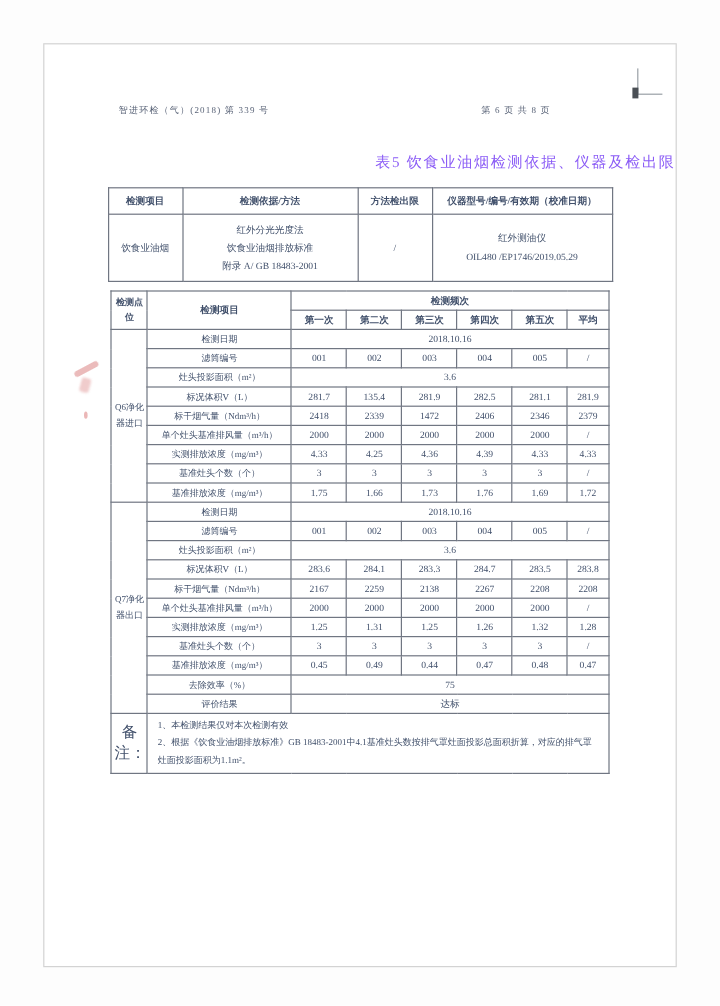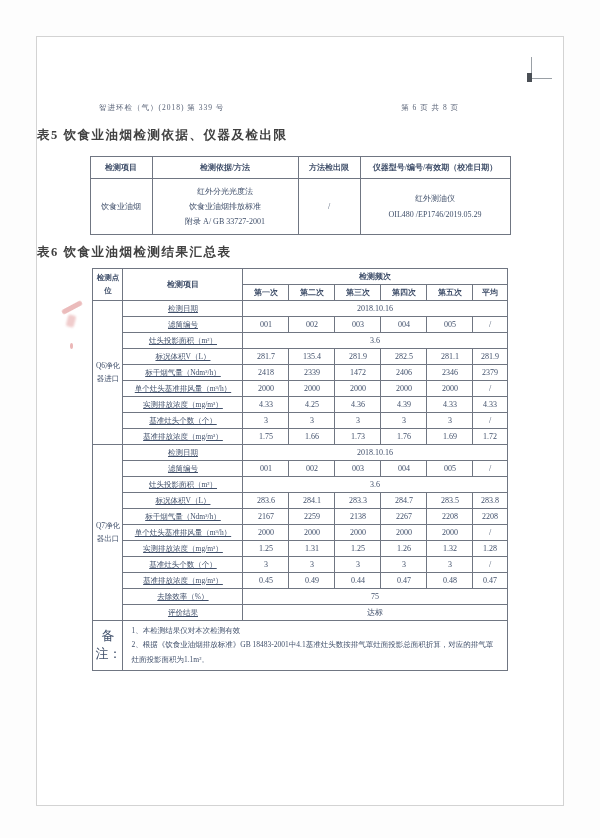--- a/index.html
+++ b/index.html
@@ -2,54 +2,54 @@
 <html><head>
 <meta charset="utf-8">
 <style>
   * { margin:0; padding:0; box-sizing:border-box; }
   html,body { width:600px; height:838px; background:#fdfdfd; overflow:hidden;
     font-family:"Liberation Serif","DejaVu Serif",serif; }
   .paper { position:absolute; left:36px; top:36px; width:528px; height:770px;
     background:#ffffff; border:1px solid #d3d3d3; }
 
   
-  .runhead { position:absolute; top:66px; left:0; width:100%; display:flex;
+  .runhead { position:absolute; top:50px; left:0; width:100%; display:flex;
     justify-content:space-between; padding:0 104px 0 62px;
     font-size:7.5px; color:#5a6478; letter-spacing:1px; }
 
   
   .corner-v { position:absolute; top:20px; left:494px; width:1px; height:22px; background:#9aa0a6; }
   .corner-h { position:absolute; top:41px; left:494px; width:21px; height:1px; background:#9aa0a6; }
   .corner-mark { position:absolute; top:36px; left:490px; width:5px; height:9px; background:#4a4f55; }
   .stamp-stroke1 { position:absolute; top:268px; left:24px; width:22px; height:5px;
     background:rgba(205,85,85,0.4); transform:rotate(-28deg); border-radius:3px; filter:blur(0.6px); }
   .stamp-stroke2 { position:absolute; top:278px; left:30px; width:8px; height:12px;
     background:rgba(205,85,85,0.3); transform:rotate(15deg); border-radius:2px; filter:blur(0.8px); }
   .stamp-dot { position:absolute; top:306px; left:33px; width:3px; height:6px;
     background:rgba(210,95,95,0.45); border-radius:50%; filter:blur(0.4px); }
 
-  .tbl-title { text-align:left; font-weight:bold; font-size:12.5px; color:#404040;
+  .tbl-title { text-align:right; font-weight:normal; font-size:12.5px; color:#8b5cf6;
     letter-spacing:1.5px; }
   .title5 { margin-top:90px; }
   .title6 { margin-top:9px; }
 
   table { border-collapse:collapse; margin:4px auto; table-layout:fixed; color:#41506b; }
   td, th { border:1px solid #70768;  }
   td, th { border:1px solid #707682; text-align:center; vertical-align:middle;
     font-weight:normal; padding:1px 2px; }
   .t5 { width:420px; margin-top:12px; border:1.5px solid #565c66; font-size:8px; }
   .t5 th { font-weight:bold; height:22px; font-size:8px; }
   .t5 td { height:56px; }
   .t5 .method div, .t5 .instr div { line-height:1.9; }
 
   .t6 { width:414px; margin-top:7px; border:1.5px solid #565c66; font-size:8px; }
   .t6 th { font-weight:bold; height:16px; }
   .t6 td { height:16px; }
   .t6 .point-cell { font-size:7.5px; line-height:1.7; padding:0 1px; }
-  .t6 .label-cell { font-size:7.5px; white-space:nowrap;text-decoration:underline; }
+  .t6 .label-cell { font-size:7.5px; white-space:nowrap; }
   .t6 .remarks-label { font-size:13px; }
   .t6 .remarks-cell { text-align:left; padding:3px 8px; line-height:1.9; font-size:7.5px; height:auto; }
 
   .footer-page { position:absolute; bottom:5px; left:0; width:100%; text-align:center;
     font-size:9px; color:#3a4456; letter-spacing:1px; }
 </style>
 </head>
 <body>
 
 <div class="paper">
@@ -80,32 +80,31 @@
       <th>检测项目</th>
       <th>检测依据/方法</th>
       <th>方法检出限</th>
       <th>仪器型号/编号/有效期（校准日期）</th>
     </tr>
     <tr>
       <td>饮食业油烟</td>
       <td class="method">
         <div>红外分光光度法</div>
         <div>饮食业油烟排放标准</div>
-        <div>附录 A/ GB 33727-2001</div>
+        <div>附录 A/ GB 18483-2001</div>
       </td>
       <td>/</td>
       <td class="instr">
         <div>红外测油仪</div>
         <div>OIL480 /EP1746/2019.05.29</div>
       </td>
     </tr>
   </tbody>
     </table>
 
-  <div class="tbl-title title6">表6 饮食业油烟检测结果汇总表</div>
 
   <table class="t6">
     <colgroup>
       <col style="width:30px">
         <col style="width:120px">
       <col style="width:46px">
         <col style="width:46px">
         <col style="width:46px">
       <col style="width:46px">
         <col style="width:46px">

